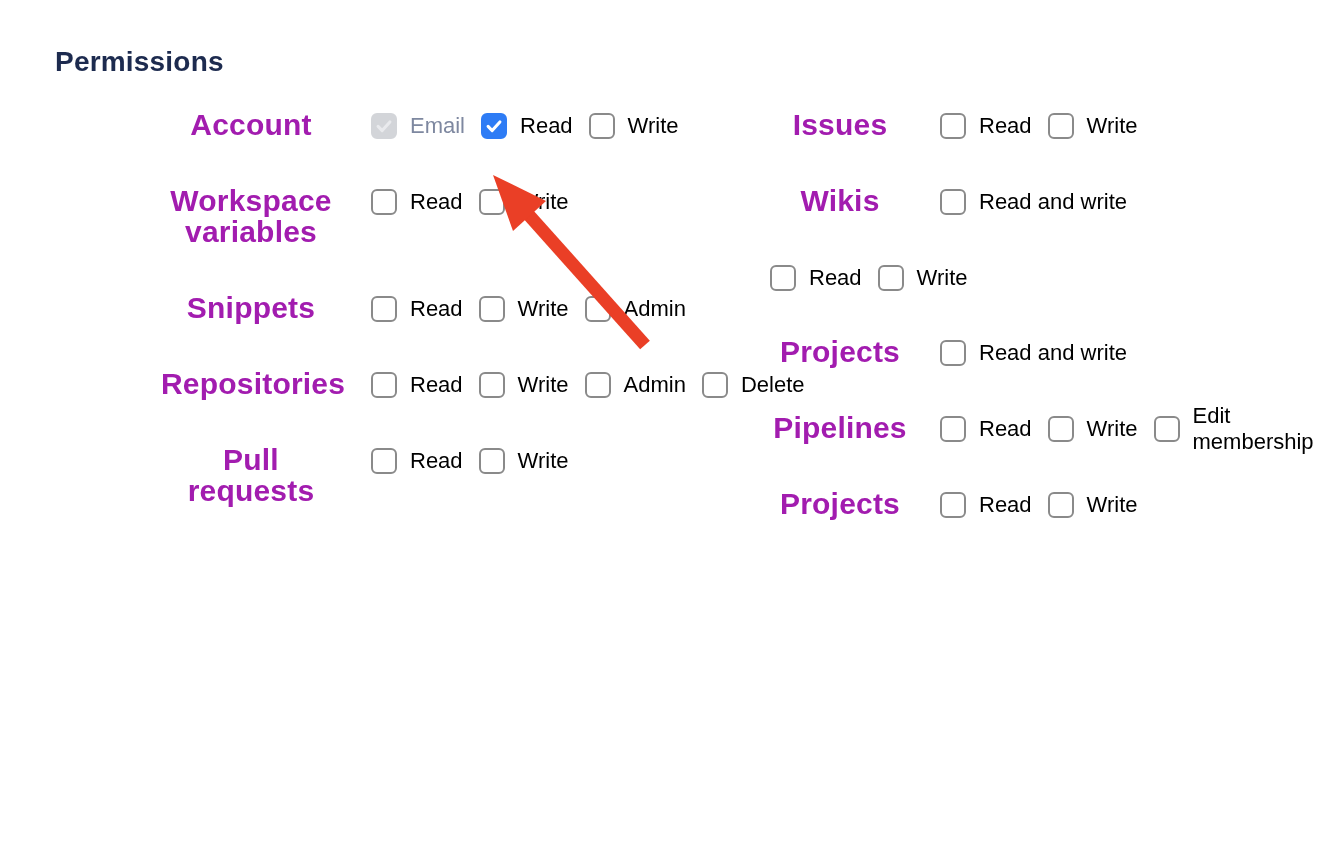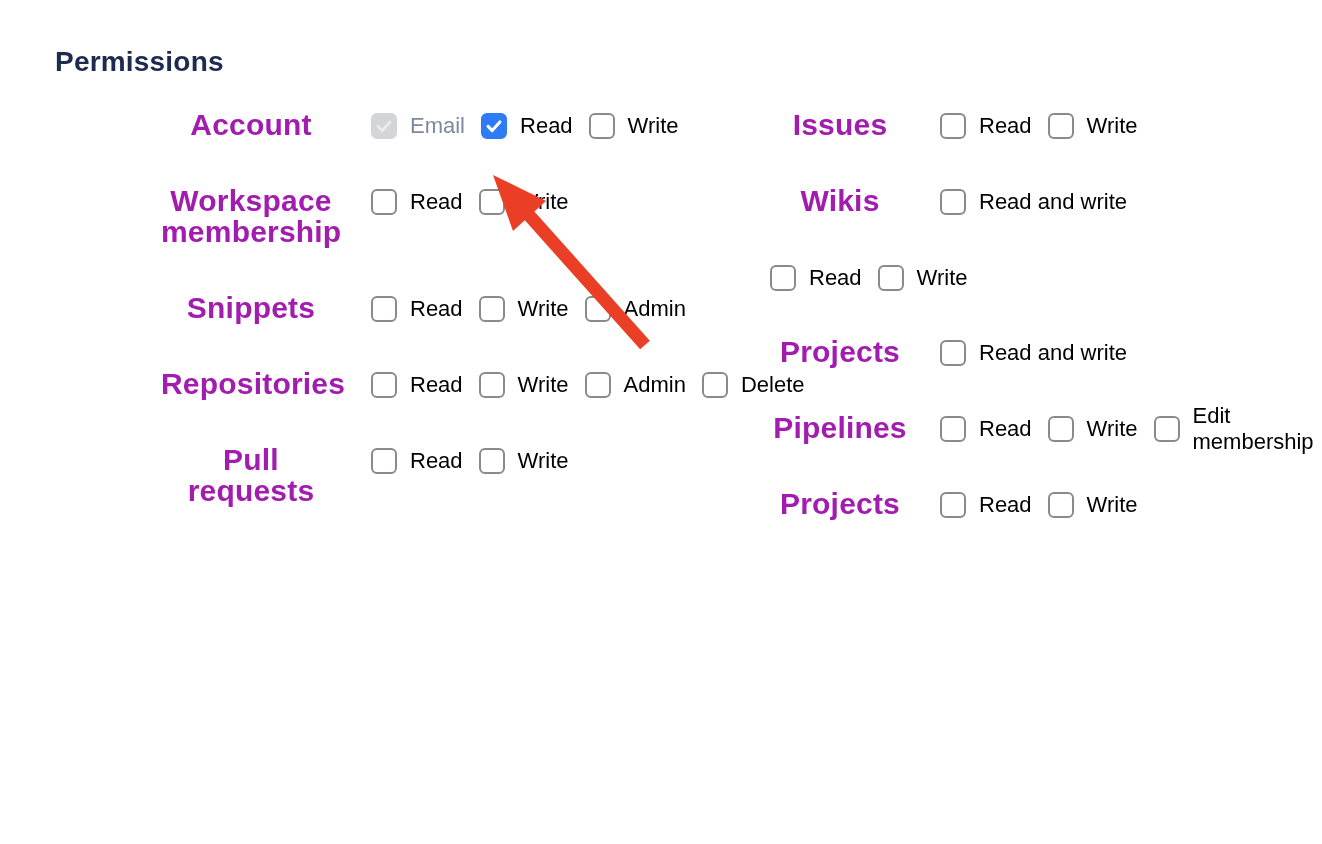--- a/index.html
+++ b/index.html
@@ -91,21 +91,21 @@
             </span>
             <span class="option-label">Read</span>
           </label>
           <label class="option">
             <span class="cb"></span>
             <span class="option-label">Write</span>
           </label>
         </div>
       </div>
       <div class="group">
-        <div class="group-label">Workspace membership</div>
+        <div class="group-label">Workspace variables</div>
         <div class="options">
           <label class="option">
             <span class="cb"></span>
             <span class="option-label">Read</span>
           </label>
           <label class="option">
             <span class="cb"></span>
             <span class="option-label">Write</span>
           </label>
         </div>

